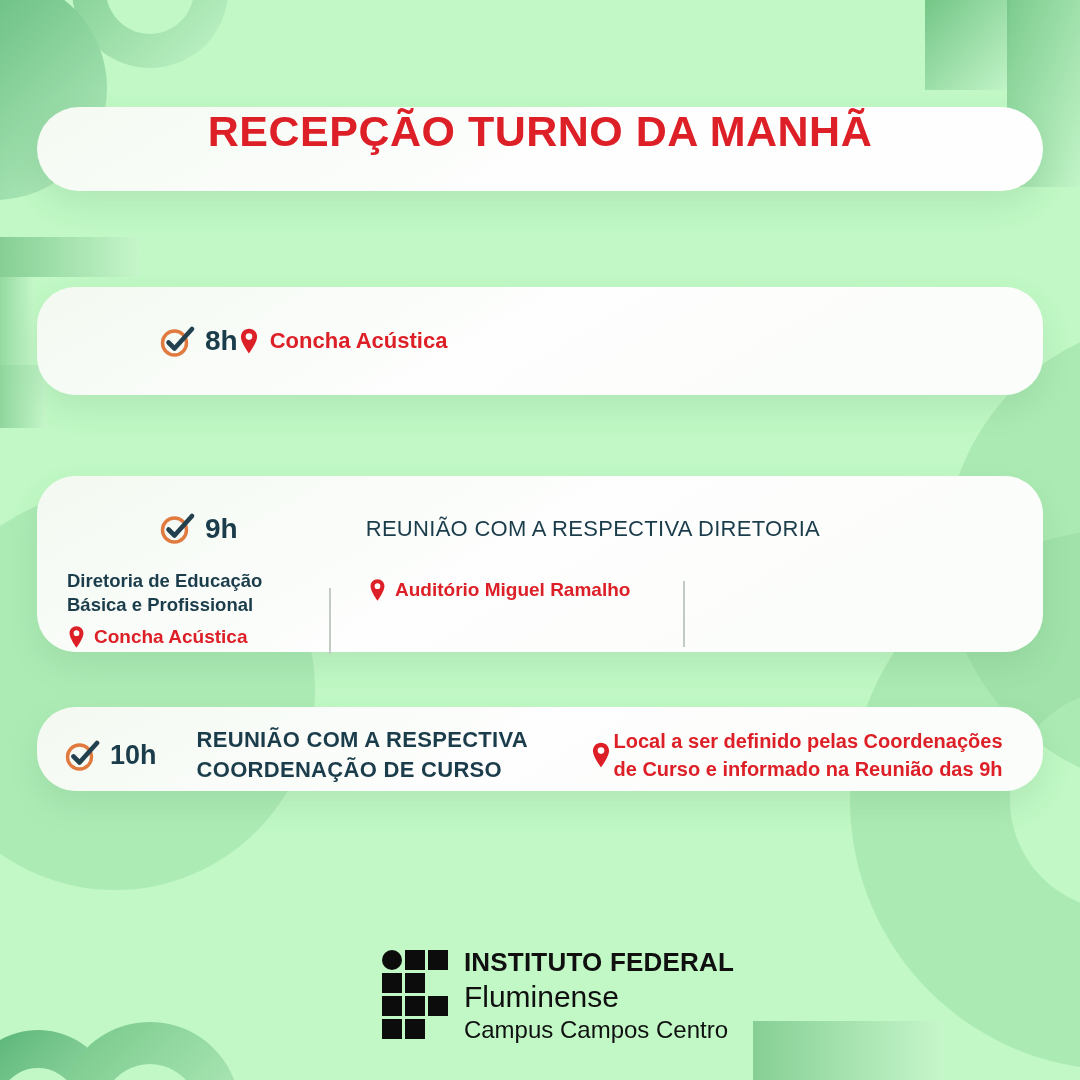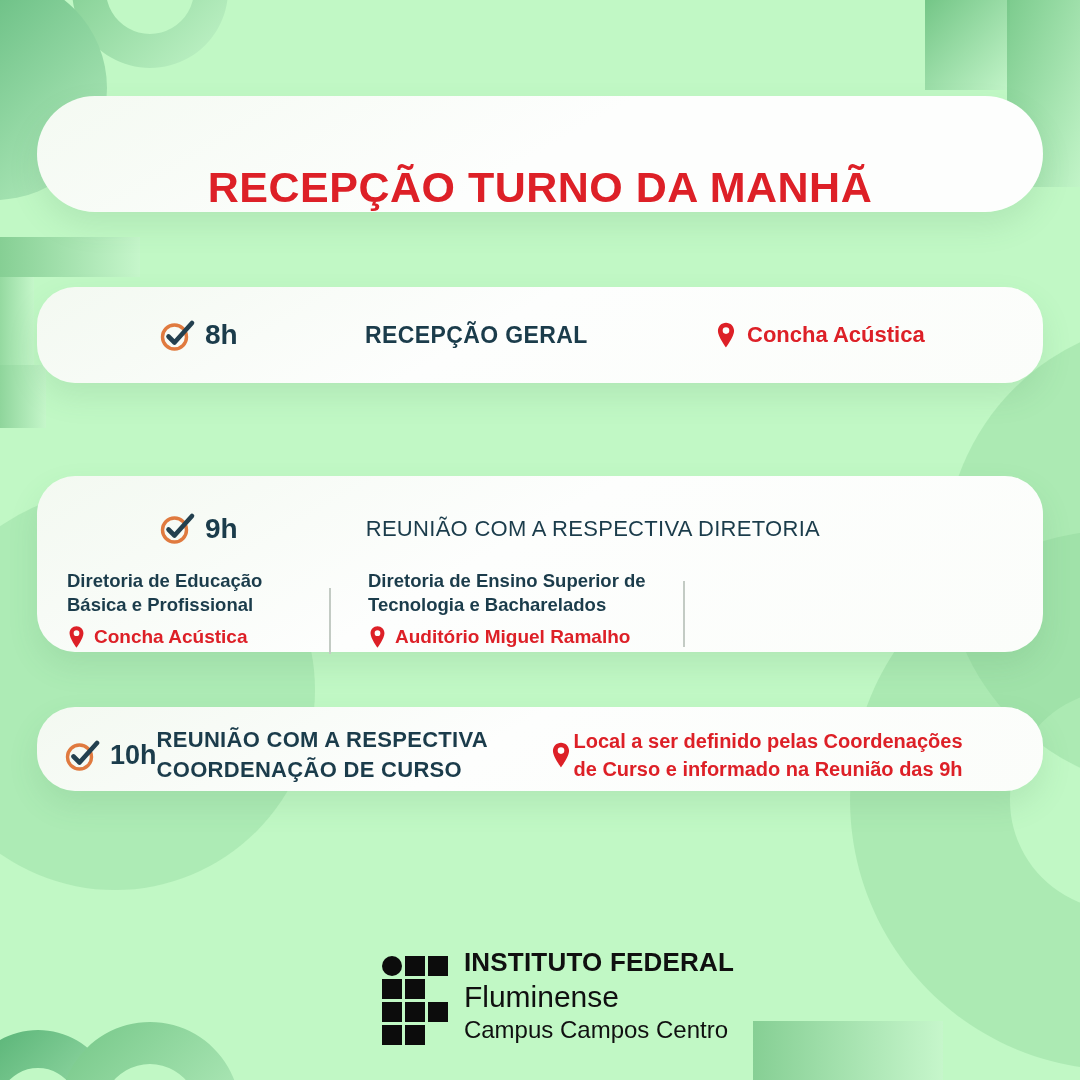--- a/index.html
+++ b/index.html
@@ -10,37 +10,37 @@
   }
   .bg-layer{position:absolute;inset:0;width:1080px;height:1080px;}
 
   .card{
     position:absolute;left:37px;width:1006px;
     background:linear-gradient(150deg,#f3f9f1 0%,#fdfefd 45%,#fbfdfa 100%);
     border-radius:38px;
     box-shadow:0 14px 30px rgba(70,130,85,0.13);
   }
   .title-pill{
-    position:absolute;left:37px;top:96px;width:1006px;height:116px;
+    position:absolute;left:37px;top:107px;width:1006px;height:84px;
     background:linear-gradient(150deg,#f4faf2 0%,#fdfefd 50%);
     border-radius:58px;
     box-shadow:0 14px 30px rgba(70,130,85,0.13);
-    display:flex;align-items:flex-end;justify-content:center;
+    display:flex;align-items:flex-start;justify-content:center;
   }
   .title-pill h1{
     margin:0;color:#dd2027;font-size:43px;font-weight:bold;letter-spacing:.5px;
   }
 
   .time-chip{display:flex;align-items:center;gap:9px;flex:none;}
   .time-chip .t{color:#1b3c4b;font-weight:bold;font-size:28px;}
   .check-icon{flex:none;display:block;}
   .pin-icon{flex:none;display:block;}
 
   
-  .card-8h{top:287px;height:96px;display:flex;align-items:center;padding:0 0 0 123px;box-sizing:border-box;}
+  .card-8h{top:287px;height:108px;display:flex;align-items:center;padding:0 0 0 123px;box-sizing:border-box;}
   .card-8h .ev-title{flex:1;text-align:center;color:#1b3c4b;font-weight:bold;font-size:23px;letter-spacing:.4px;}
   .loc{display:flex;align-items:center;gap:10px;color:#dd2027;font-weight:bold;}
   .card-8h .loc{width:328px;flex:none;font-size:22px;}
 
   
   .card-9h{top:432px;height:176px;margin-top:44px;}
   .card-9h .hdr{display:flex;align-items:center;padding:36px 0 0 123px;}
   .card-9h .hdr .ev-title{margin-left:128px;color:#1b3c4b;font-weight:normal;font-size:22px;letter-spacing:.3px;}
   .cols{display:grid;grid-template-columns:293px 353px 1fr;margin-top:24px;}
   .col{padding-left:30px;box-sizing:border-box;}
@@ -51,26 +51,26 @@
   .col.c2 .name{max-width:290px;}
   .col.c3 .name{max-width:320px;}
   .col .loc{margin-top:9px;font-size:19px;gap:8px;}
   .vdiv{position:absolute;width:1.5px;background:#c3cbc4;}
   .vdiv.d1{left:292px;top:112px;height:66px;}
   .vdiv.d2{left:646px;top:105px;height:66px;}
 
   
   .card-10h{top:707px;height:84px;display:flex;align-items:center;padding:12px 0 0 28px;box-sizing:border-box;}
   .card-10h .time-chip .t{font-size:27px;}
-  .card-10h .ev-title{width:345px;flex:none;color:#1b3c4b;font-weight:bold;font-size:22px;line-height:1.38;letter-spacing:.3px;}
+  .card-10h .ev-title{margin-left:40px;width:345px;flex:none;color:#1b3c4b;font-weight:bold;font-size:22px;line-height:1.38;letter-spacing:.3px;}
   .card-10h .loc{margin-left:48px;align-items:center;gap:2px;font-size:20px;line-height:1.4;width:440px;}
 
   
   .footer{position:absolute;left:0;top:940px;width:1080px;display:flex;justify-content:center;}
-  .logo{display:flex;align-items:flex-end;gap:16px;padding-left:36px;}
+  .logo{display:flex;align-items:center;gap:16px;padding-left:36px;}
   .mark{display:grid;grid-template-columns:repeat(3,20px);grid-auto-rows:20px;gap:3px;padding-top:4px;}
   .mark .sq{background:#0c0c0c;}
   .mark .ci{background:#0c0c0c;border-radius:50%;}
   .mark .no{background:transparent;}
   .logo-text{color:#101010;}
   .logo-text .l1{font-size:26px;font-weight:bold;letter-spacing:.2px;line-height:1.15;margin-top:8px;}
   .logo-text .l2{font-size:30px;line-height:1.25;}
   .logo-text .l3{font-size:24px;line-height:1.25;}
 </style>
 </head>
@@ -118,21 +118,20 @@
 </div>
 
 <div class="card card-8h">
   <div class="time-chip">
     <svg class="check-icon" width="36" height="33" viewBox="0 0 36 33">
       <circle cx="14.5" cy="18" r="12" fill="none" stroke="#e07a3f" stroke-width="3.4"></circle>
       <path d="M8.5 17.5 L14.5 23.5 L32 4" fill="none" stroke="#23404f" stroke-width="4.6" stroke-linecap="round" stroke-linejoin="round"></path>
     </svg>
     <span class="t">8h</span>
   </div>
-  <div class="ev-title">RECEPÇÃO GERAL</div>
   <div class="loc">
     <svg class="pin-icon" width="22" height="28" viewBox="0 0 24 30">
       <path fill="#dd2027" fill-rule="evenodd" d="M12 1.5c-4.9 0-8.8 3.9-8.8 8.8 0 6.6 8.8 18.2 8.8 18.2s8.8-11.6 8.8-18.2c0-4.9-3.9-8.8-8.8-8.8zm0 12.3a3.6 3.6 0 1 1 0-7.2 3.6 3.6 0 0 1 0 7.2z"></path>
     </svg>
     <span>Concha Acústica</span>
   </div>
 </div>
 
 <div class="card card-9h">
   <div class="hdr">
@@ -149,21 +148,20 @@
     <div class="col c1">
       <div class="name">Diretoria de Educação Básica e Profissional</div>
       <div class="loc">
         <svg class="pin-icon" width="19" height="24" viewBox="0 0 24 30">
           <path fill="#dd2027" fill-rule="evenodd" d="M12 1.5c-4.9 0-8.8 3.9-8.8 8.8 0 6.6 8.8 18.2 8.8 18.2s8.8-11.6 8.8-18.2c0-4.9-3.9-8.8-8.8-8.8zm0 12.3a3.6 3.6 0 1 1 0-7.2 3.6 3.6 0 0 1 0 7.2z"></path>
         </svg>
         <span>Concha Acústica</span>
       </div>
     </div>
     <div class="col c3">
-      <div class="name">Diretoria de Ensino Superior de Tecnologia e Bacharelados</div>
       <div class="loc">
         <svg class="pin-icon" width="19" height="24" viewBox="0 0 24 30">
           <path fill="#dd2027" fill-rule="evenodd" d="M12 1.5c-4.9 0-8.8 3.9-8.8 8.8 0 6.6 8.8 18.2 8.8 18.2s8.8-11.6 8.8-18.2c0-4.9-3.9-8.8-8.8-8.8zm0 12.3a3.6 3.6 0 1 1 0-7.2 3.6 3.6 0 0 1 0 7.2z"></path>
         </svg>
         <span>Auditório Miguel Ramalho</span>
       </div>
     </div>
   </div>
   <div class="vdiv d1"></div>
   <div class="vdiv d2"></div>

